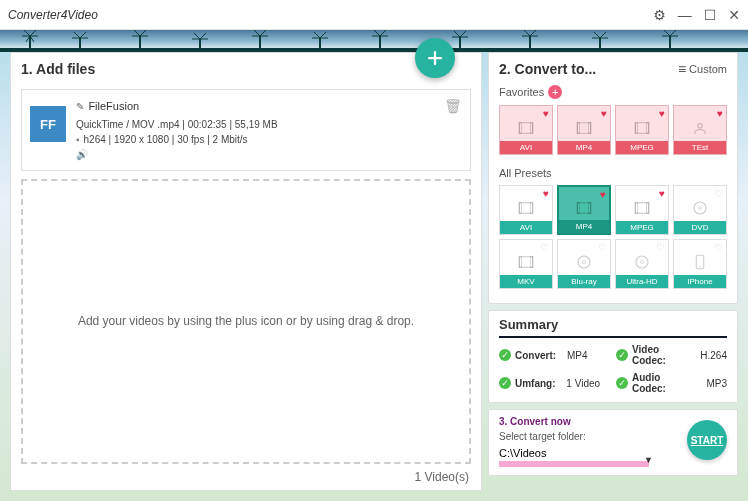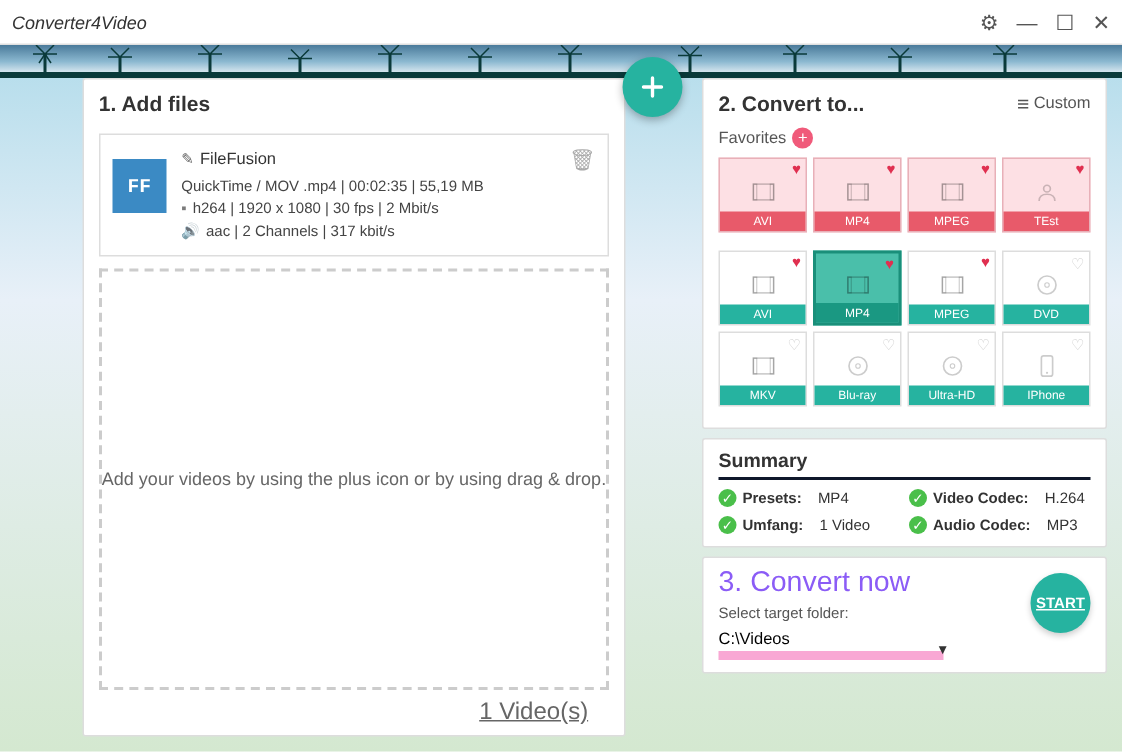--- a/index.html
+++ b/index.html
@@ -6,39 +6,39 @@
 body { width: 748px; height: 501px; background: linear-gradient(to bottom, #a8d8e8 0%, #e8f0f8 40%, #d4e8d0 100%); overflow: hidden; position: relative; }
 .titlebar { height: 30px; background: #fff; display: flex; align-items: center; padding: 0 8px; font-size: 12px; color: #333; border-bottom: 1px solid #e0e0e0; }
 .titlebar-title { flex: 1; font-style: italic; }
 .titlebar-btns { display: flex; gap: 12px; align-items: center; }
 .titlebar-btns span { cursor: default; color: #555; font-size: 14px; }
 .gear-icon { font-size: 16px; }
 .banner { height: 22px; position: relative; overflow: hidden; background: linear-gradient(to bottom,#4a7a9a,#8bb8d0 50%,#fff); }
 .palms { position: absolute; bottom: 0; left: 0; right: 0; height: 24px; }
 .palms svg { width: 100%; height: 24px; }
 .main { display: flex; position: absolute; top: 52px; left: 10px; right: 10px; bottom: 10px; gap: 6px; }
-.left-col { flex: 1; display: flex; flex-direction: column; align-items: center; }
-.right-col { width: 270px; display: flex; flex-direction: column; gap: 6px; }
+.left-col { flex: 1; display: flex; flex-direction: column; }
+.right-col { width: 250px; display: flex; flex-direction: column; gap: 6px; }
 .panel { background: #fff; border: 1px solid #ddd; border-radius: 2px; }
 .section-header { padding: 8px 10px 4px; display: flex; align-items: center; }
 .section-title { font-size: 14px; font-weight: bold; color: #333; flex: 1; }
 .custom-btn { font-size: 11px; color: #555; display: flex; align-items: center; gap: 3px; }
 .custom-btn::before { content: "≡"; font-size: 14px; }
 .plus-fab { position: absolute; top: 38px; left: 415px; width: 40px; height: 40px; background: #26b3a0; border-radius: 50%; display: flex; align-items: center; justify-content: center; box-shadow: 0 2px 6px rgba(0,0,0,0.3); z-index: 10; }
 .plus-fab svg { width: 18px; height: 18px; }
 .file-card { margin: 8px 10px; border: 1px solid #ddd; padding: 8px; display: flex; gap: 10px; position: relative; }
-.file-thumb { width: 36px; height: 36px; background: #3b8ac4; color: #fff; display: flex; align-items: center; justify-content: center; font-weight: bold; font-size: 13px; margin-top: 8px; font-family: Liberation Mono, monospace; }
+.file-thumb { width: 36px; height: 36px; background: #3b8ac4; color: #fff; display: flex; align-items: center; justify-content: center; font-weight: bold; font-size: 13px; margin-top: 8px; }
 .file-info { flex: 1; font-size: 10px; color: #444; line-height: 1.5; }
 .file-name-row { display: flex; align-items: center; gap: 4px; font-size: 11px; color: #333; margin-bottom: 2px; }
 .pencil { font-size: 10px; color: #666; }
 .trash { position: absolute; top: 8px; right: 8px; color: #aaa; font-size: 14px; }
 .info-row { display: flex; align-items: center; gap: 4px; }
 .vico { opacity: 0.7; }
 .drop-zone { margin: 0 10px 4px; border: 2px dashed #ccc; flex: 1; display: flex; align-items: center; justify-content: center; font-size: 12px; color: #666; }
-.footer-count { font-size: 16px; color: #666; text-align: right; padding: 2px 24px 6px; text-decoration: underline; }
+.footer-count { font-size: 12px; color: #666; text-align: right; padding: 2px 12px 6px; }
 .convert-panel { padding-bottom: 6px; }
 .fav-header { padding: 4px 10px 2px; font-size: 11px; color: #555; display: flex; align-items: center; gap: 4px; }
 .fav-plus { width: 14px; height: 14px; background: #f05a7a; border-radius: 50%; color: #fff; display: flex; align-items: center; justify-content: center; font-size: 11px; line-height: 1; }
 .preset-grid { display: grid; grid-template-columns: repeat(4,1fr); gap: 4px; padding: 4px 10px 8px; }
 .preset { position: relative; border: 1px solid #e8b0b8; background: #fde0e4; height: 50px; display: flex; flex-direction: column; align-items: center; justify-content: center; }
 .preset.all { background: #fff; border: 1px solid #ddd; }
 .preset.selected { background: #4abfaa; border: 2px solid #1a8f7a; }
 .preset-icon { font-size: 16px; color: rgba(0,0,0,0.2); }
 .preset-label { position: absolute; bottom: 0; left: 0; right: 0; text-align: center; font-size: 8px; color: #fff; padding: 2px 0; }
 .preset.fav .preset-label { background: #e85a6a; }
@@ -47,21 +47,21 @@
 .heart.on { color: #e03050; }
 .heart.off { color: #ccc; }
 .preset.selected .preset-label { background: #1a9882; }
 .summary-panel { padding: 6px 10px 8px; }
 .summary-title { font-size: 13px; font-weight: bold; color: #333; margin-bottom: 6px; border-bottom: 2px solid #0f172a; padding-bottom: 4px; }
 .summary-grid { display: grid; grid-template-columns: 1fr 1fr; row-gap: 6px; column-gap: 6px; }
 .summary-item { display: flex; align-items: center; gap: 4px; font-size: 10px; color: #333; }
 .check { width: 12px; height: 12px; background: #4abf4a; border-radius: 50%; display: flex; align-items: center; justify-content: center; color: #fff; font-size: 9px; flex-shrink: 0; }
 .summary-item .lbl { font-weight: bold; }
 .convert-now { padding: 6px 10px 8px; position: relative; }
-.convert-now-title { font-size: 19px; font-weight: normal; color: #8b5cf6; margin-bottom: 4px; }
+.convert-now-title { font-size: 10px; font-weight: bold; color: #701a75; margin-bottom: 4px; }
 .target-label { font-size: 10px; color: #555; margin-bottom: 3px; }
 .target-select { width: 150px; border: none; border-bottom: 6px solid #f9a8d4; font-size: 11px; padding: 2px 0; background: transparent; position: relative; }
 .dropdown-arrow { position: absolute; left: 155px; bottom: 10px; font-size: 9px; color: #333; }
 .start-btn { position: absolute; top: 10px; right: 10px; width: 40px; height: 40px; background: #26b3a0; border-radius: 50%; color: #fff; display: flex; align-items: center; justify-content: center; font-size: 10px; font-weight: bold; box-shadow: 0 2px 4px rgba(0,0,0,0.2); text-decoration: underline; }
 .left-panel { display: flex; flex-direction: column; flex: 1; }
 .left-col .panel { flex: 1; display: flex; flex-direction: column; }
 </style>
 </head>
 <body>
 
@@ -148,21 +148,20 @@
             <span class="pencil">✎</span>
             <span>FileFusion</span>
           </div>
           <div>QuickTime / MOV .mp4 | 00:02:35 | 55,19 MB</div>
           <div class="info-row">
               <span class="vico">▪</span>
               <span>h264 | 1920 x 1080 | 30 fps | 2 Mbit/s</span>
             </div>
           <div class="info-row">
               <span class="vico">🔊</span>
-              <span>aac | 2 Channels | 317 kbit/s</span>
             </div>
         </div>
         <span class="trash">🗑</span>
       </div>
       <div class="drop-zone">
         <span>Add your videos by using the plus icon or by using drag &amp; drop.</span>
       </div>
       <div class="footer-count">1 Video(s)</div>
     </div>
   </div>
@@ -207,20 +206,23 @@
           </div>
           <div class="preset fav">
             <span class="heart on">♥</span>
             <span class="preset-icon"><svg width="18" height="18" viewBox="0 0 24 24">
                 <circle cx="12" cy="9" r="3" fill="none" stroke="currentColor" stroke-width="1.5"></circle>
                 <path d="M5 20c0-4 3-6 7-6s7 2 7 6" fill="none" stroke="currentColor" stroke-width="1.5"></path>
               </svg></span>
             <span class="preset-label">TEst</span>
           </div>
         </div>
+      <div class="fav-header">
+        <span>All Presets</span>
+      </div>
       <div class="preset-grid" id="all-grid">
           <div class="preset all">
             <span class="heart on">♥</span>
             <span class="preset-icon"><svg width="18" height="18" viewBox="0 0 24 24">
                 <rect x="3" y="5" width="18" height="14" fill="none" stroke="currentColor" stroke-width="1.5"></rect>
                 <rect x="3" y="5" width="3" height="14" fill="none" stroke="currentColor" stroke-width="1"></rect>
                 <rect x="18" y="5" width="3" height="14" fill="none" stroke="currentColor" stroke-width="1"></rect>
               </svg></span>
             <span class="preset-label">AVI</span>
           </div>
@@ -282,21 +284,21 @@
                 <circle cx="12" cy="18" r="1" fill="currentColor"></circle>
               </svg></span>
             <span class="preset-label">IPhone</span>
           </div>
         </div>
     </div>
 
     <div class="panel summary-panel">
       <div class="summary-title">Summary</div>
       <div class="summary-grid">
-        <div class="summary-item"><span class="check">✓</span><span class="lbl">Presets:</span>&nbsp;<span>MP4</span></div>
+        <div class="summary-item"><span class="check">✓</span><span class="lbl">Convert:</span>&nbsp;<span>MP4</span></div>
         <div class="summary-item"><span class="check">✓</span><span class="lbl">Video Codec:</span>&nbsp;<span>H.264</span></div>
         <div class="summary-item"><span class="check">✓</span><span class="lbl">Umfang:</span>&nbsp;<span>1 Video</span></div>
         <div class="summary-item"><span class="check">✓</span><span class="lbl">Audio Codec:</span>&nbsp;<span>MP3</span></div>
       </div>
     </div>
 
     <div class="panel convert-now">
       <div class="convert-now-title">3. Convert now</div>
       <div class="target-label">Select target folder:</div>
       <div class="target-select">C:\Videos</div>

